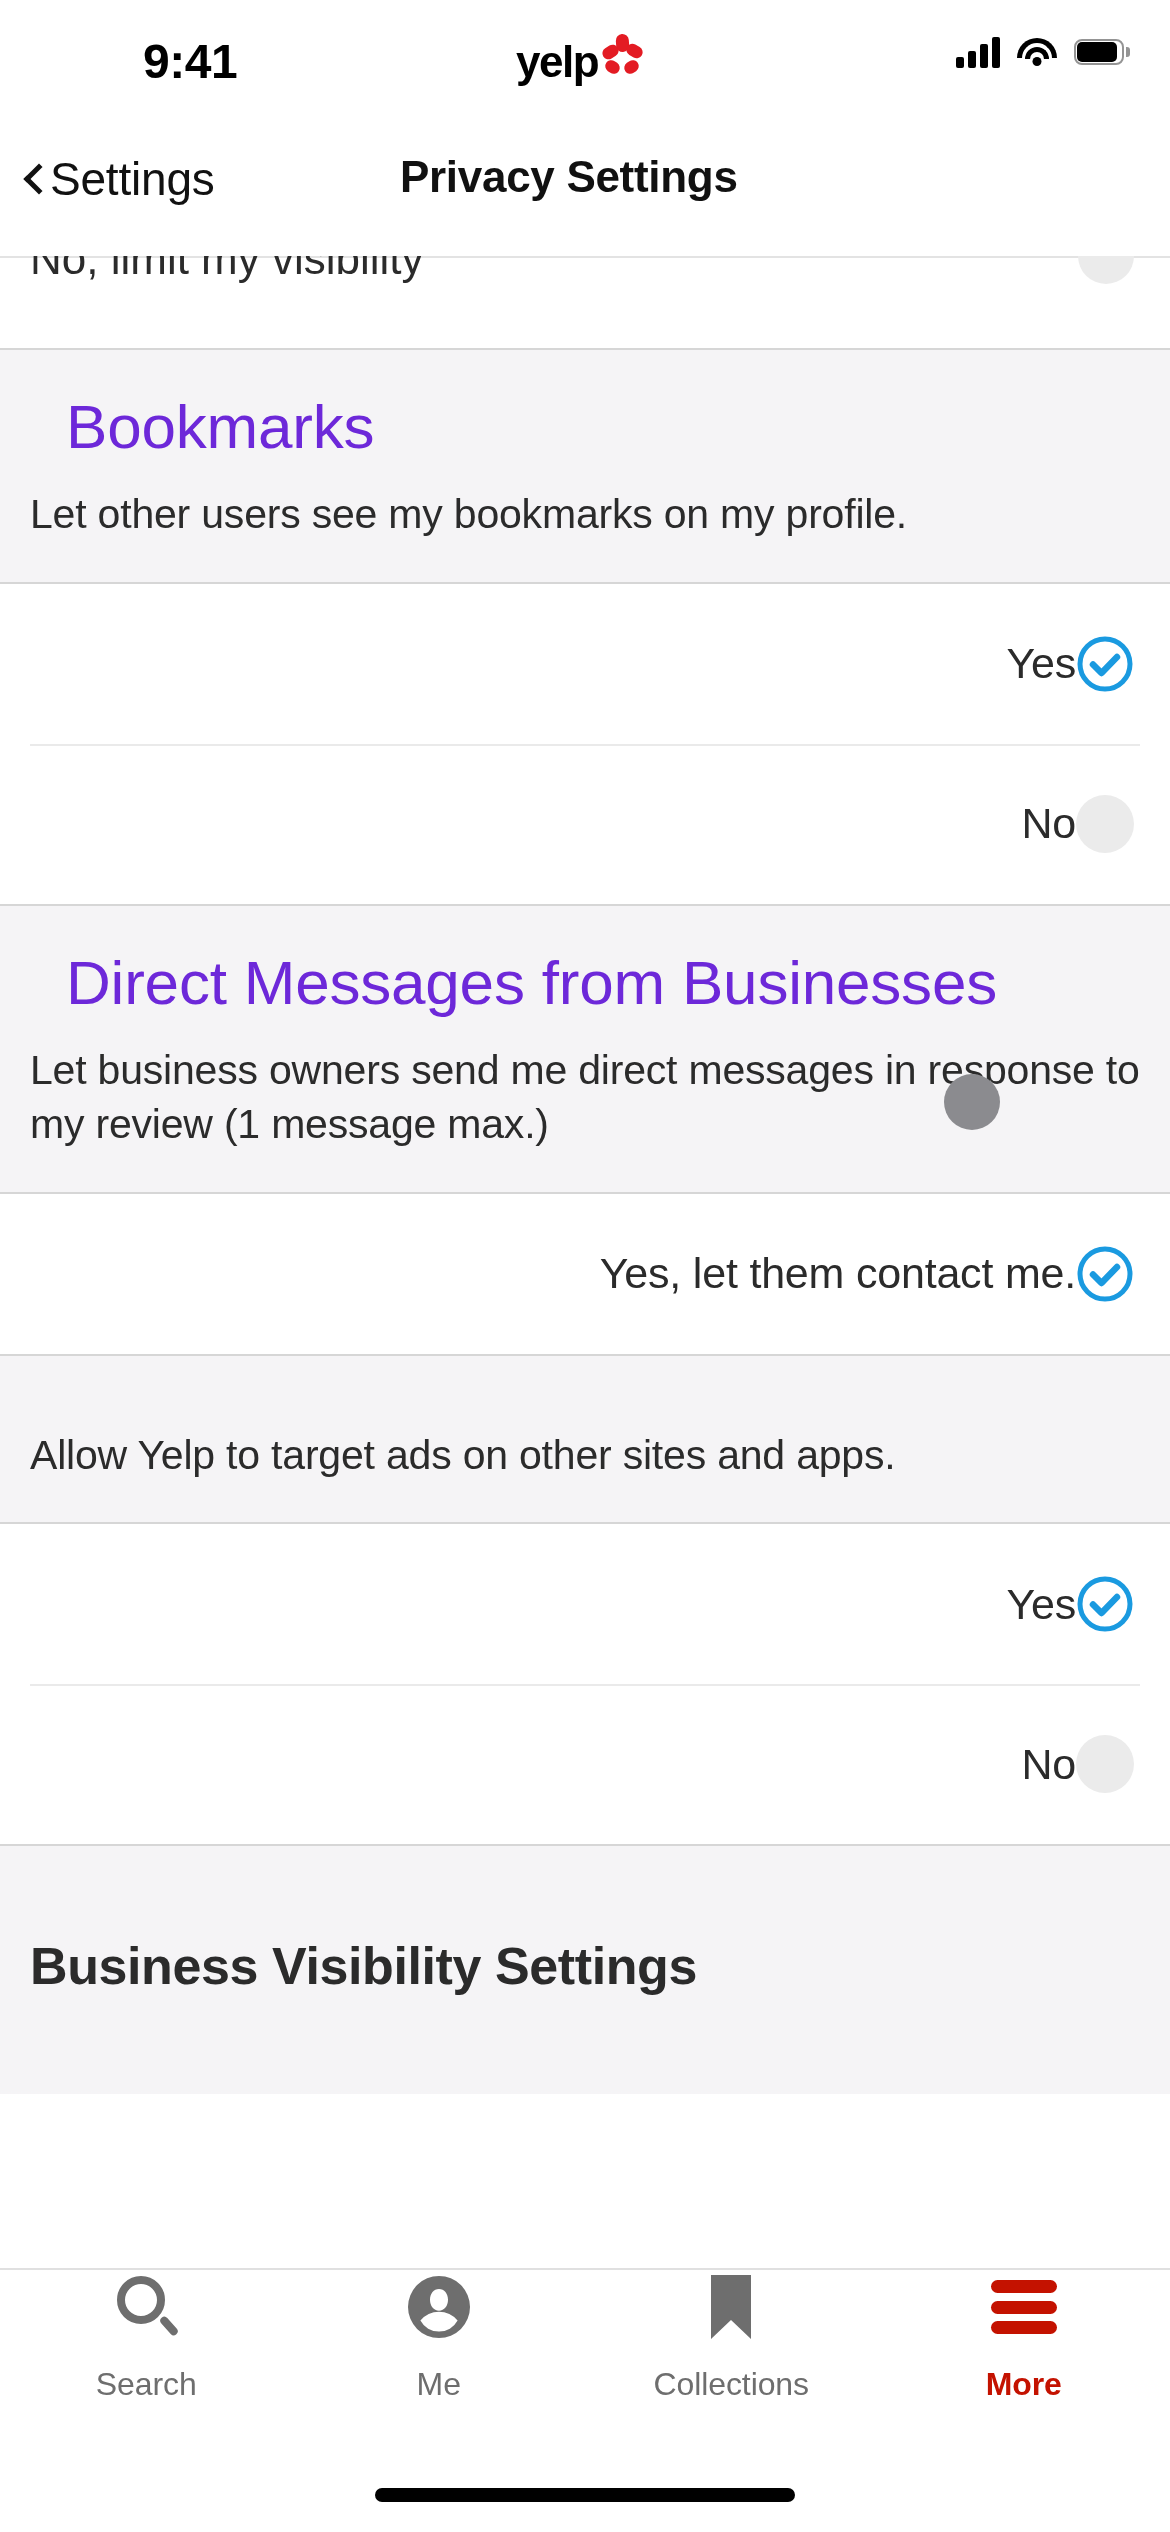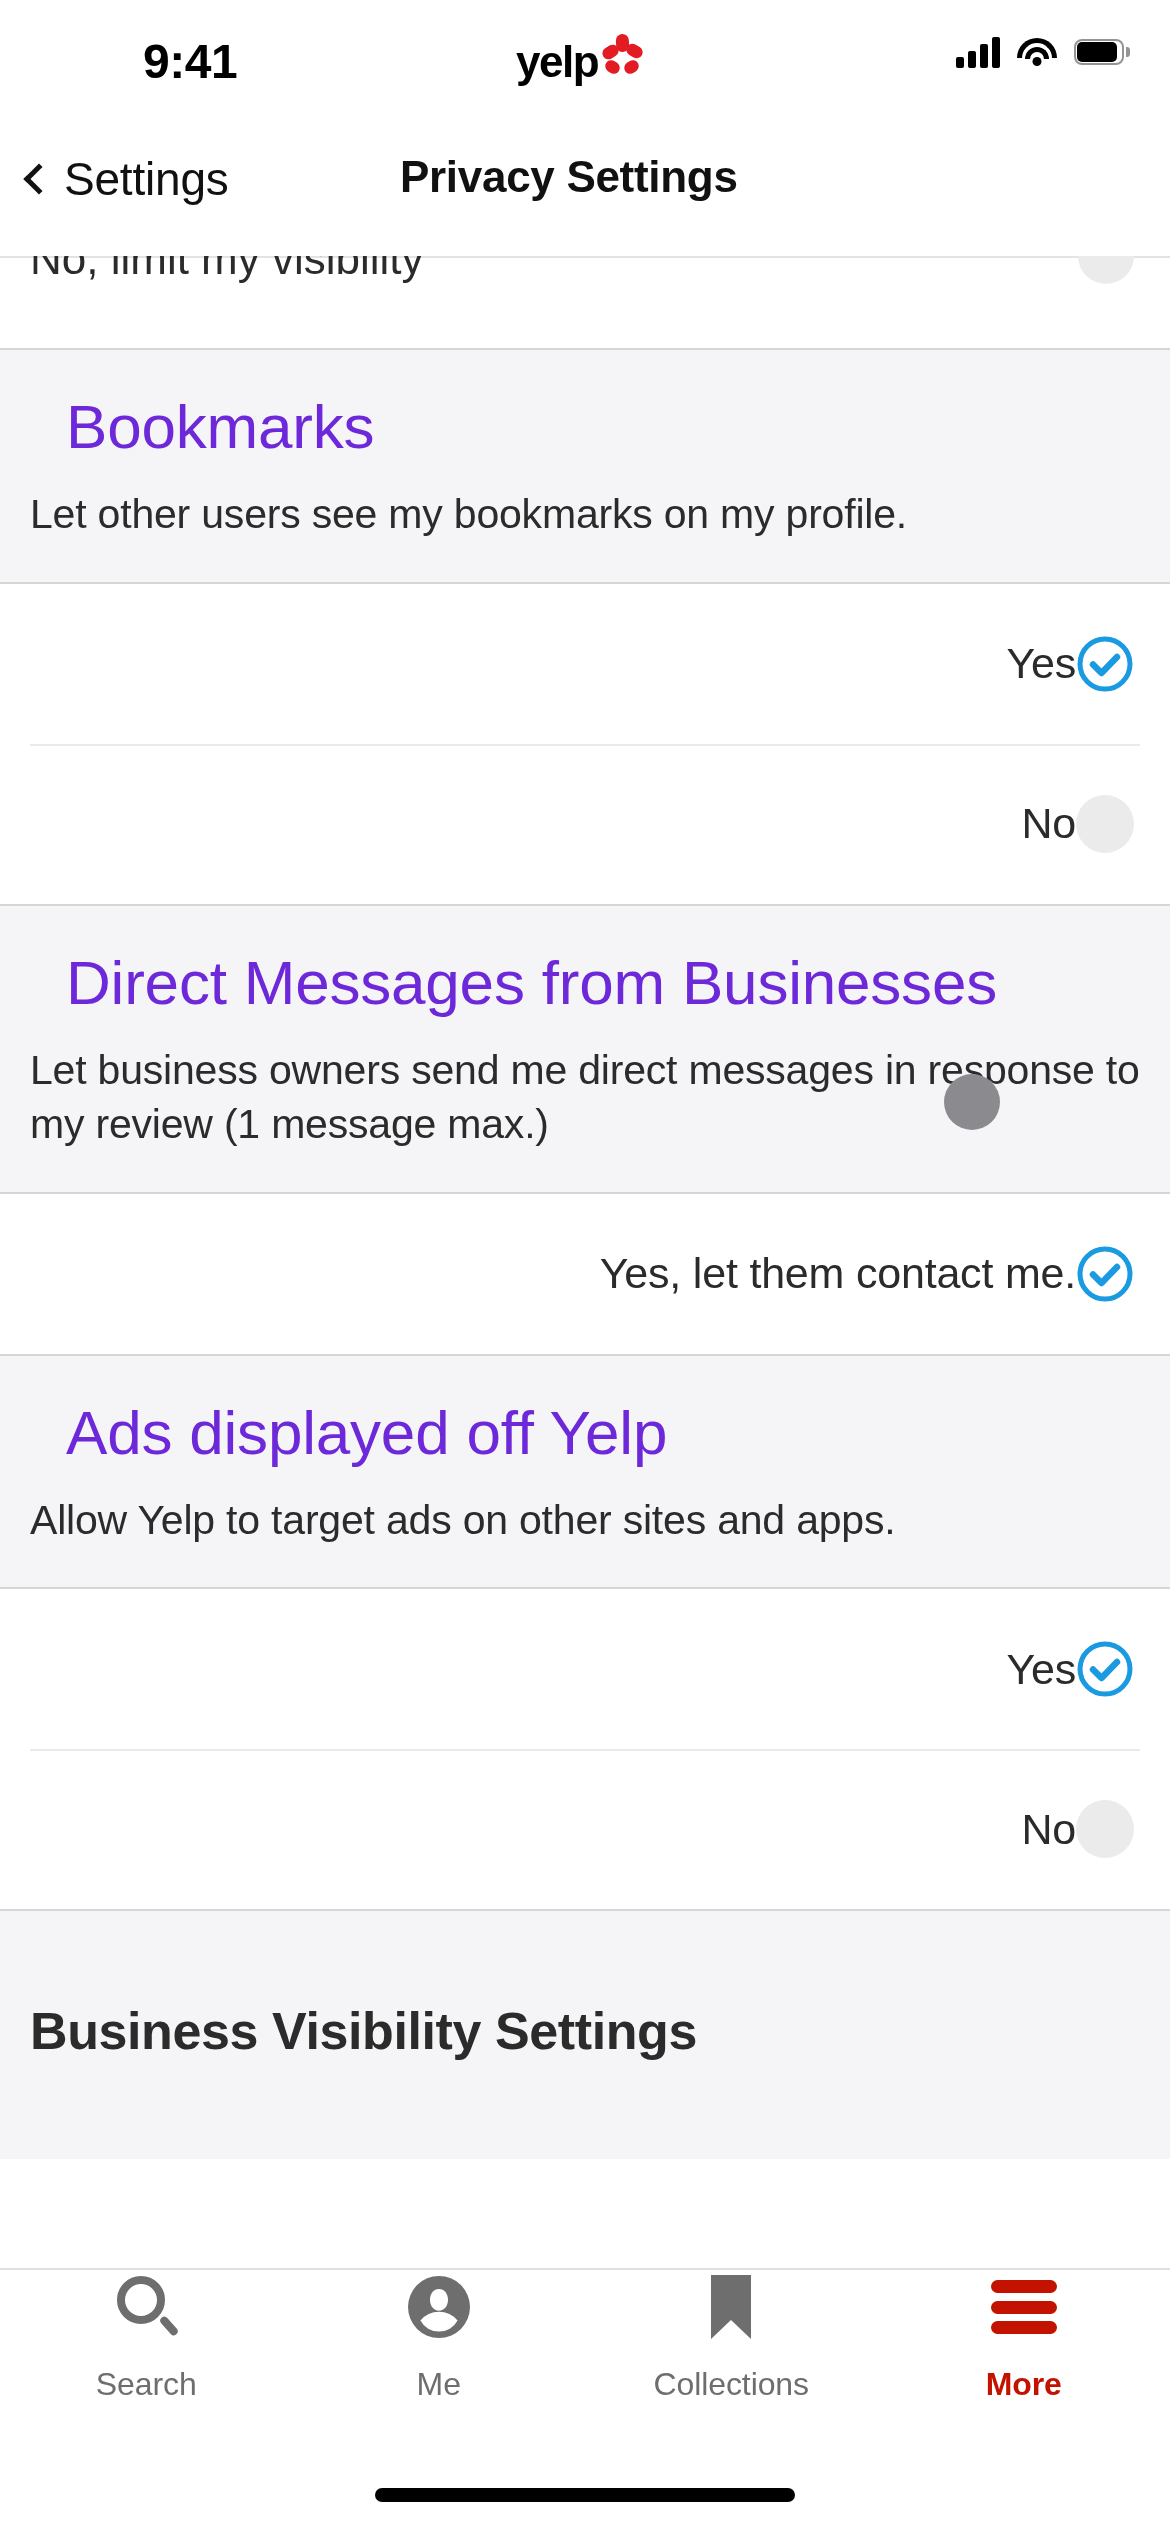--- a/index.html
+++ b/index.html
@@ -63,21 +63,21 @@
     background:rgba(0,0,0,0.42); border-radius:0 3px 3px 0;
   }
 
   
   .navbar {
     position:absolute; top:102px; left:0; width:1170px; height:154px;
     background:#ffffff; z-index:19;
   }
   .nav-back {
     position:absolute; left:28px; top:50px;
-    display:flex; align-items:center; gap:14px; cursor:pointer;
+    display:flex; align-items:center; cursor:pointer;
   }
   .chev {
     width:22px; height:22px; border-left:5px solid #111; border-bottom:5px solid #111;
     transform:rotate(45deg); display:block;
   }
   .nav-back-label { font-size:46px; color:#111; font-weight:400; letter-spacing:-0.2px; }
   .nav-title {
     position:absolute; left:400px; top:50px;
     font-size:44px; font-weight:700; color:#111; letter-spacing:-0.3px;
   }
@@ -264,21 +264,20 @@
         <span class="radio on">
           <svg viewBox="0 0 58 58" aria-hidden="true">
             <circle cx="29" cy="29" r="25" fill="none" stroke="#1a9ae0" stroke-width="5"></circle>
             <path d="M17 29.5 L25.5 38 L41 22" fill="none" stroke="#1a9ae0" stroke-width="6.5" stroke-linecap="round" stroke-linejoin="round"></path>
           </svg>
         </span>
       </div>
     </div>
 
     <div class="sec-header">
-      <div class="sec-title">Ads displayed off Yelp</div>
       <div class="sec-desc">Allow Yelp to target ads on other sites and apps.</div>
     </div>
     <div class="options">
       <div class="opt">
         <span class="opt-label">Yes</span>
         <span class="radio on">
           <svg viewBox="0 0 58 58" aria-hidden="true">
             <circle cx="29" cy="29" r="25" fill="none" stroke="#1a9ae0" stroke-width="5"></circle>
             <path d="M17 29.5 L25.5 38 L41 22" fill="none" stroke="#1a9ae0" stroke-width="6.5" stroke-linecap="round" stroke-linejoin="round"></path>
           </svg>

